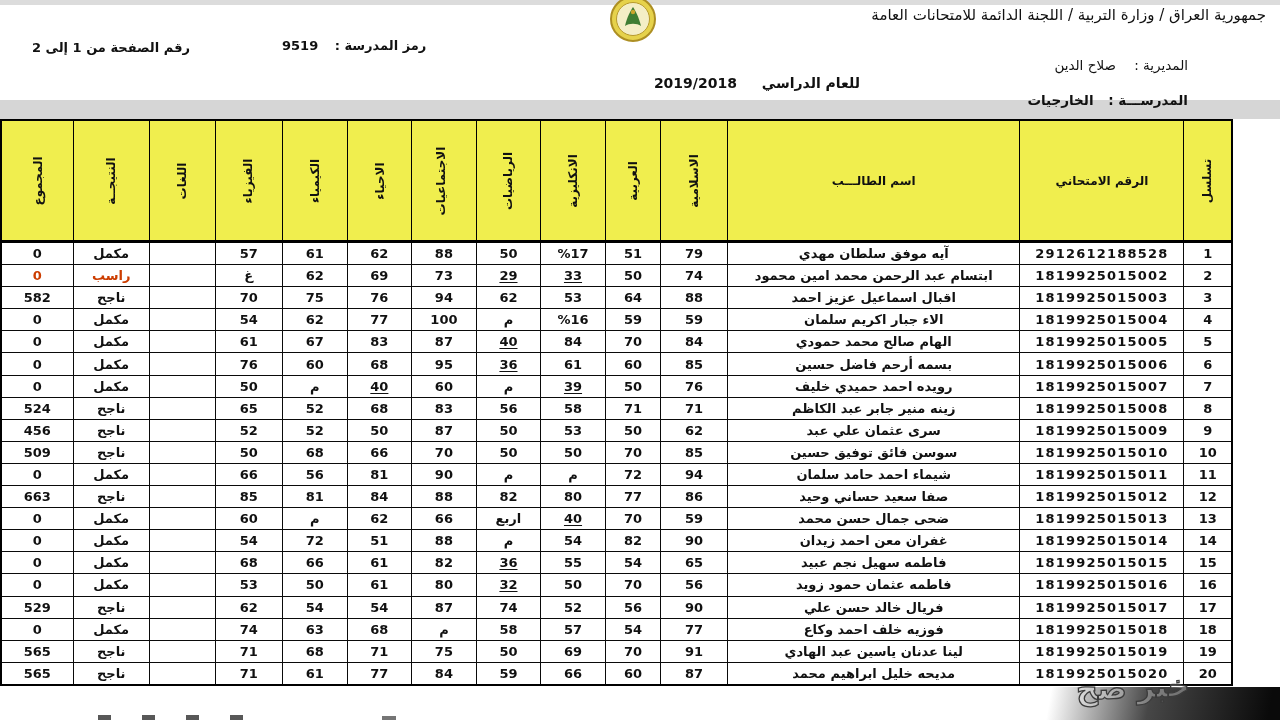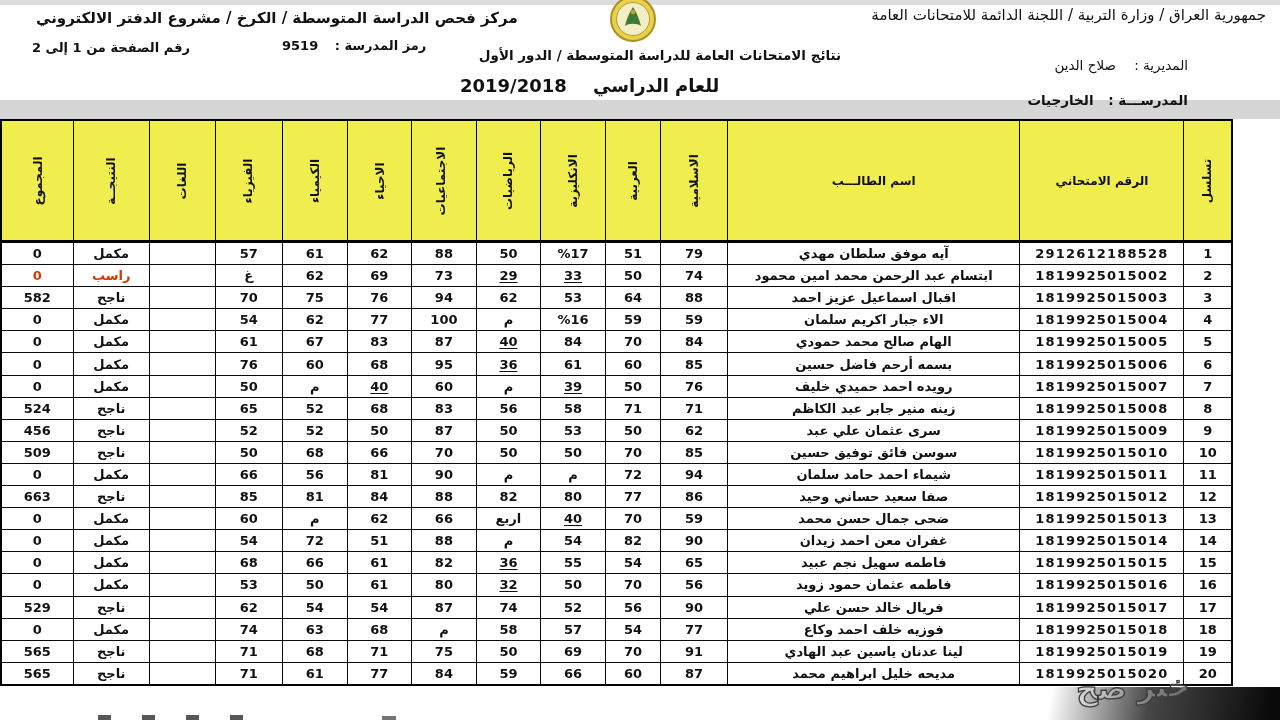--- a/index.html
+++ b/index.html
@@ -8,21 +8,21 @@
   .topstrip{position:absolute;top:0;left:0;width:1280px;height:5px;background:#dcdcdc;}
   .grayband{position:absolute;top:100px;left:0;width:1280px;height:19px;background:#d6d6d6;}
 
   
   .hdr-right{position:absolute;top:6px;right:14px;font-size:15px;font-weight:normal;}
   .hdr-left{position:absolute;top:9px;left:36px;font-size:15px;font-weight:bold;}
   .school-code{position:absolute;top:38px;left:282px;font-size:13px;font-weight:bold;}
   .school-code .val{margin-right:12px;}
   .page-range{position:absolute;top:40px;left:32px;font-size:13px;font-weight:bold;}
   .title1{position:absolute;top:47px;left:460px;width:400px;text-align:center;font-size:13.5px;font-weight:bold;}
-  .title2{position:absolute;top:75px;left:460px;width:400px;text-align:left;font-size:18px;font-weight:bold;}
+  .title2{position:absolute;top:75px;left:460px;width:400px;text-align:right;font-size:14px;font-weight:bold;}
   .title2 .val{margin-right:20px;}
   .dir-line{position:absolute;top:57px;right:92px;font-size:13.5px;font-weight:normal;}
   .dir-line .val{margin-right:14px;}
   .school-line{position:absolute;top:92px;right:92px;font-size:13.5px;font-weight:bold;z-index:2;}
   .school-line .val{margin-right:10px;}
   .logo{position:absolute;top:-5px;left:601px;width:64px;height:54px;z-index:2;}
 
   
   table.results{position:absolute;top:119px;left:0;width:1233px;border-collapse:collapse;
         table-layout:fixed;background:#fff;border:2.5px solid #000;}
@@ -50,29 +50,27 @@
   .speck2{position:absolute;bottom:0;left:382px;width:14px;height:4px;background:#3a3a3a;opacity:.7;}
 </style>
 </head>
 <body>
 
 <div class="page">
   <div class="topstrip"></div>
   <div class="grayband"></div>
 
   <div class="hdr-right">جمهورية العراق / وزارة التربية / اللجنة الدائمة للامتحانات العامة</div>
-  <div class="hdr-left">مركز فحص الدراسة المتوسطة / الكرخ / مشروع الدفتر الالكتروني</div>
 
   <div class="school-code">
     <span>رمز المدرسة :</span>
     <span class="val">9519</span>
   </div>
   <div class="page-range">رقم الصفحة من 1 إلى 2</div>
 
-  <div class="title1">نتائج الامتحانات العامة للدراسة المتوسطة / الدور الأول</div>
   <div class="title2">
     <span>للعام الدراسي</span>
     <span class="val">2019/2018</span>
   </div>
 
   <div class="dir-line">
     <span>المديرية :</span>
     <span class="val">صلاح الدين</span>
   </div>
   <div class="school-line">

